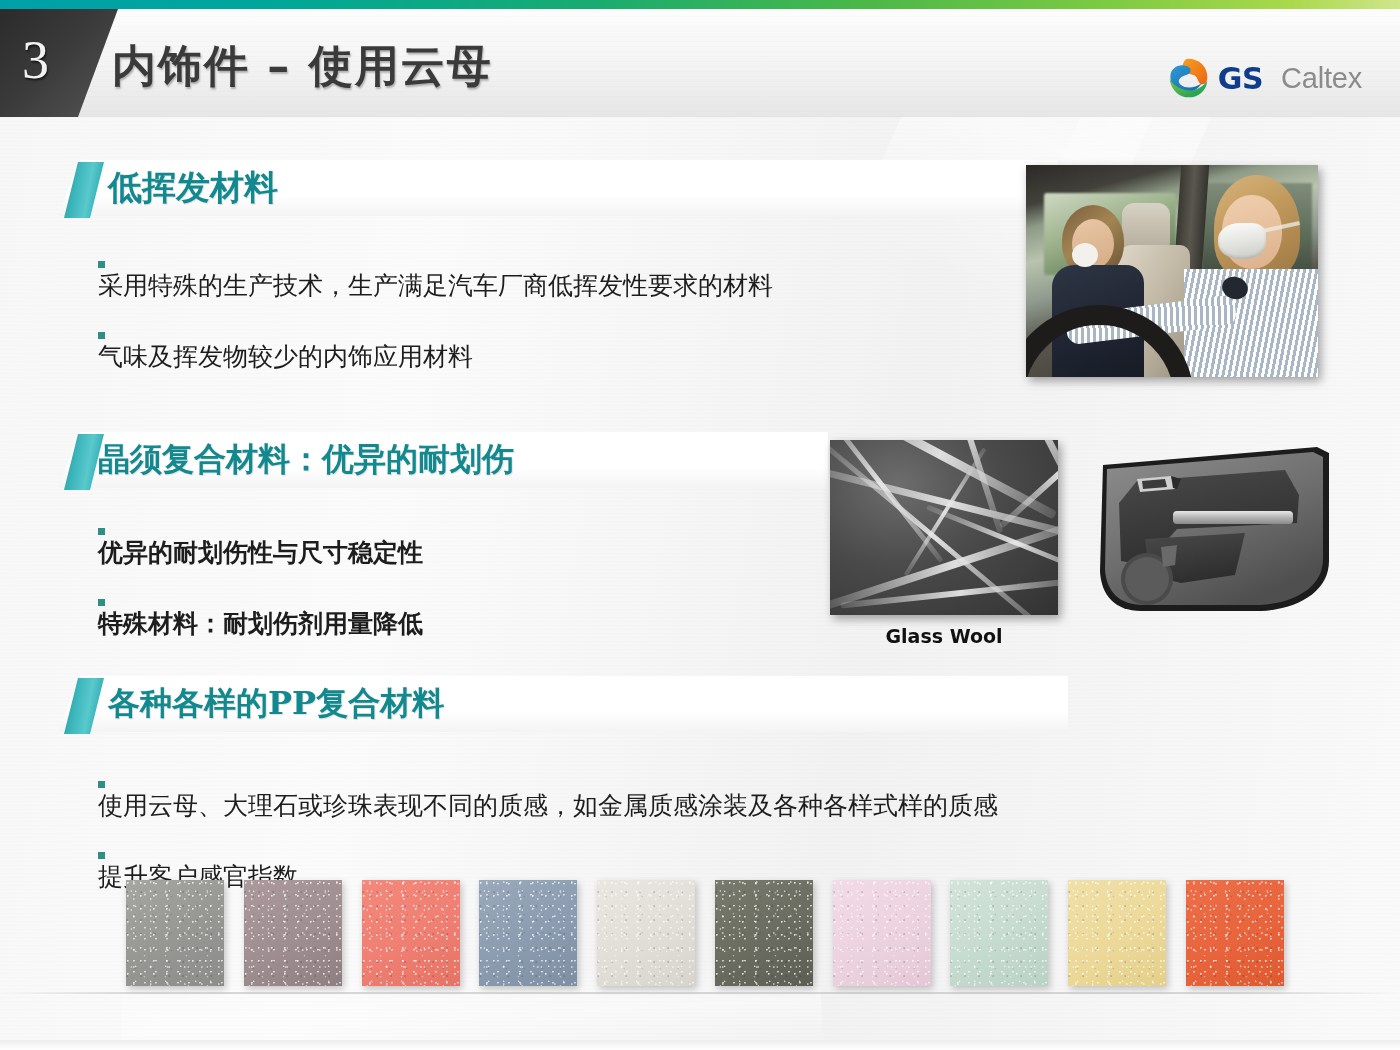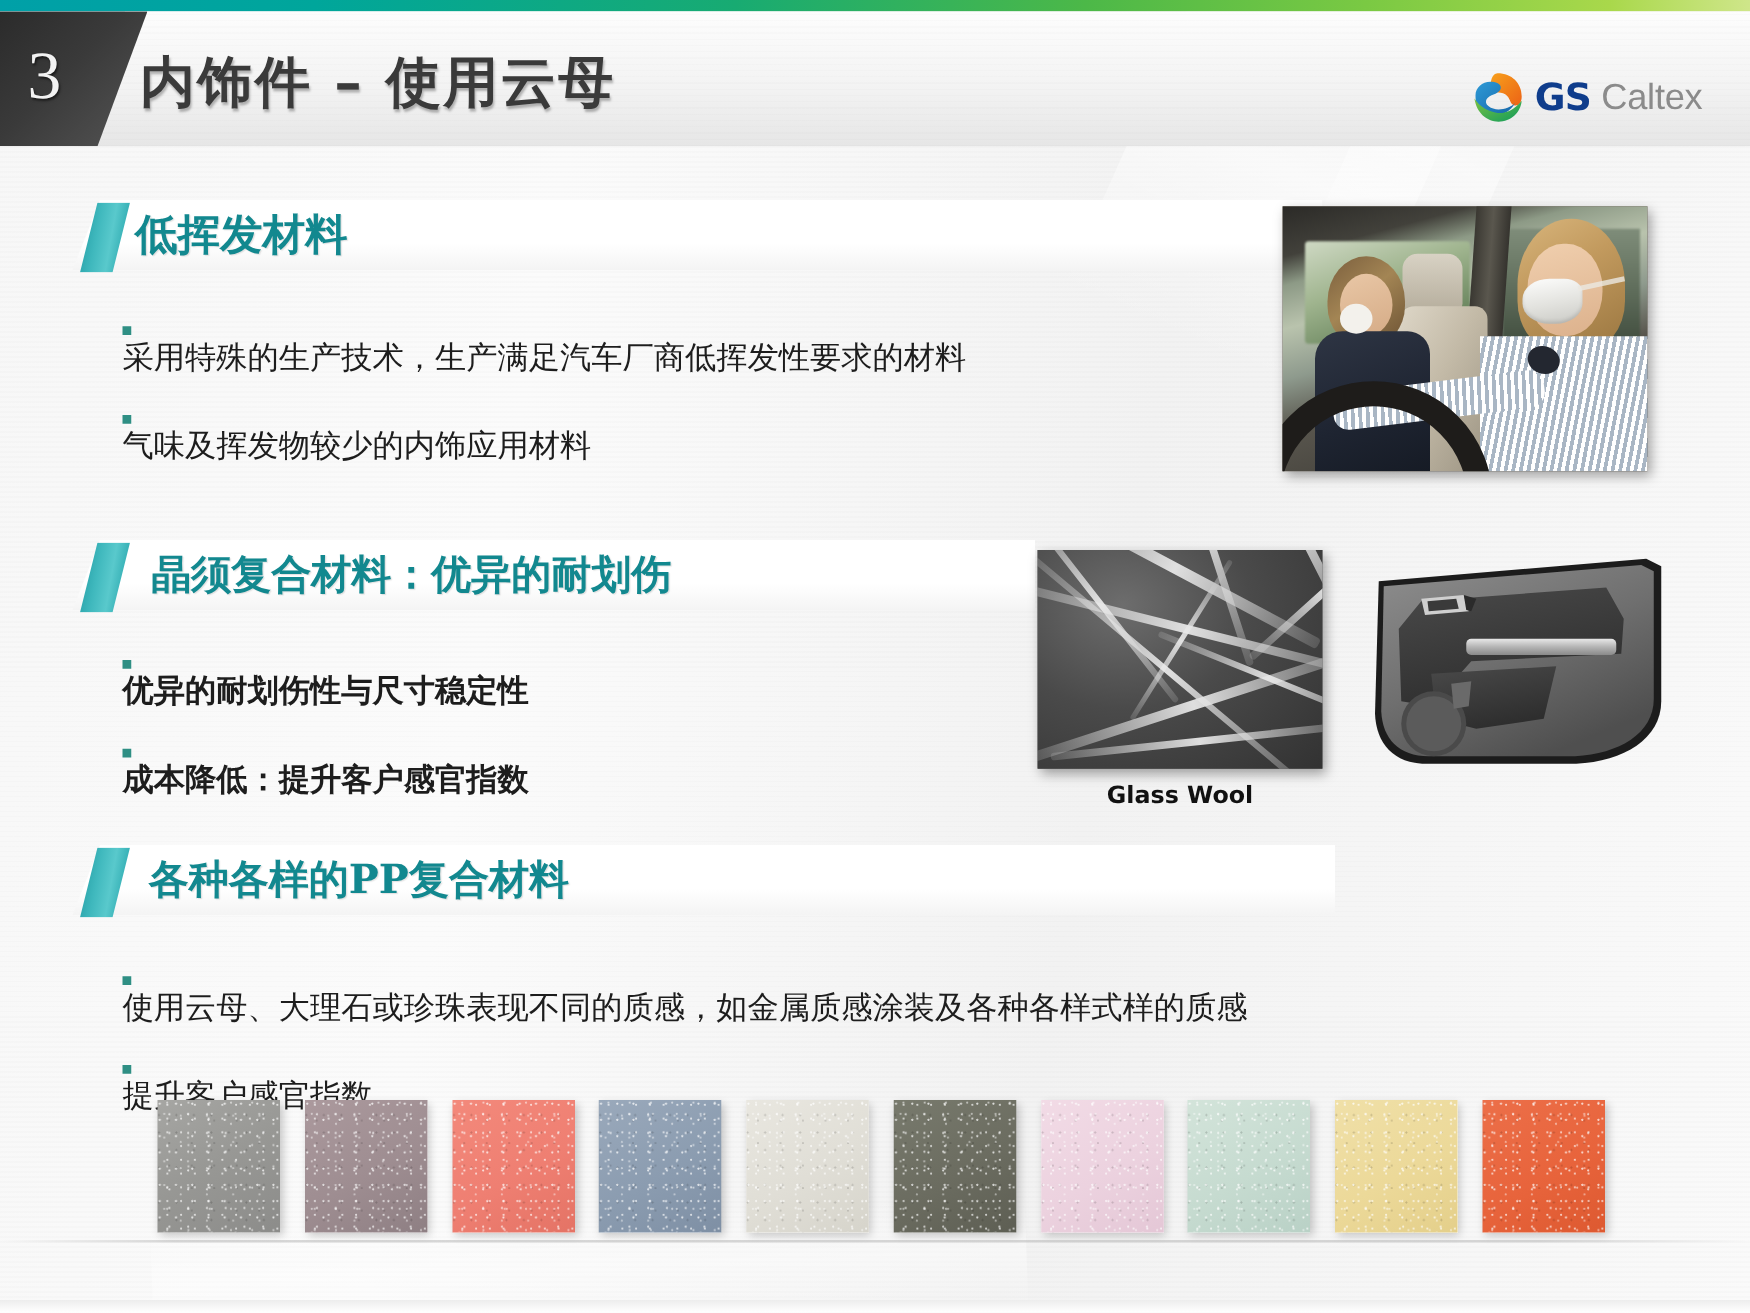--- a/index.html
+++ b/index.html
@@ -103,21 +103,21 @@
     font-weight: bold;
     font-size: 30px;
     color: #0f3d8c;
     letter-spacing: -0.5px;
   }
   #brand-caltex {
     font-family: "Liberation Sans", "DejaVu Sans", sans-serif;
     font-size: 29px;
     color: #8b8b8b;
     letter-spacing: -0.2px;
-    margin-left: 0;
+    margin-left: 10px;
   }
 
   
   .section-head {
     position: absolute;
     height: 56px;
   }
   .sh-band {
     position: absolute;
     left: 0; top: 0;
@@ -144,25 +144,25 @@
     white-space: nowrap;
     text-shadow: 1px 1px 1px rgba(0,0,0,0.12);
   }
 
   #sec1 { left: 58px; top: 160px; width: 1000px; text-decoration: underline; }
   #sec1 .sh-band { width: 1000px; }
   #sec1 .sh-text { left: 50px; font-size: 34px; }
 
   #sec2 { left: 58px; top: 432px; width: 770px; }
   #sec2 .sh-band { width: 770px; }
-  #sec2 .sh-text { left: 63px; font-size: 32px; }
+  #sec2 .sh-text { left: 40px; font-size: 32px; }
 
   #sec3 { left: 58px; top: 676px; width: 1010px; }
   #sec3 .sh-band { width: 1010px; }
-  #sec3 .sh-text { left: 50px; font-size: 32px; margin-left: 11px; }
+  #sec3 .sh-text { left: 50px; font-size: 32px; }
 
   
   .bullets { position: absolute; }
   .bullet-row {
     display: flex;
     align-items: flex-start;
     margin-bottom: 12px;
     flex-direction: column;
   }
   .bullet-dot {
@@ -445,21 +445,21 @@
     <div class="sh-flag"></div>
     <div class="sh-text">晶须复合材料：优异的耐划伤</div>
   </div>
   <div class="bullets" id="b2">
     <div class="bullet-row">
       <span class="bullet-dot"></span>
       <span class="bullet-text">优异的耐划伤性与尺寸稳定性</span>
     </div>
     <div class="bullet-row">
       <span class="bullet-dot"></span>
-      <span class="bullet-text">成本降低：提升客户感官指数</span>
+      <span class="bullet-text">特殊材料：耐划伤剂用量降低</span>
     </div>
   </div>
 
   <div class="section-head" id="sec3">
     <div class="sh-band"></div>
     <div class="sh-flag"></div>
     <div class="sh-text">各种各样的PP复合材料</div>
   </div>
   <div class="bullets" id="b3">
     <div class="bullet-row">

